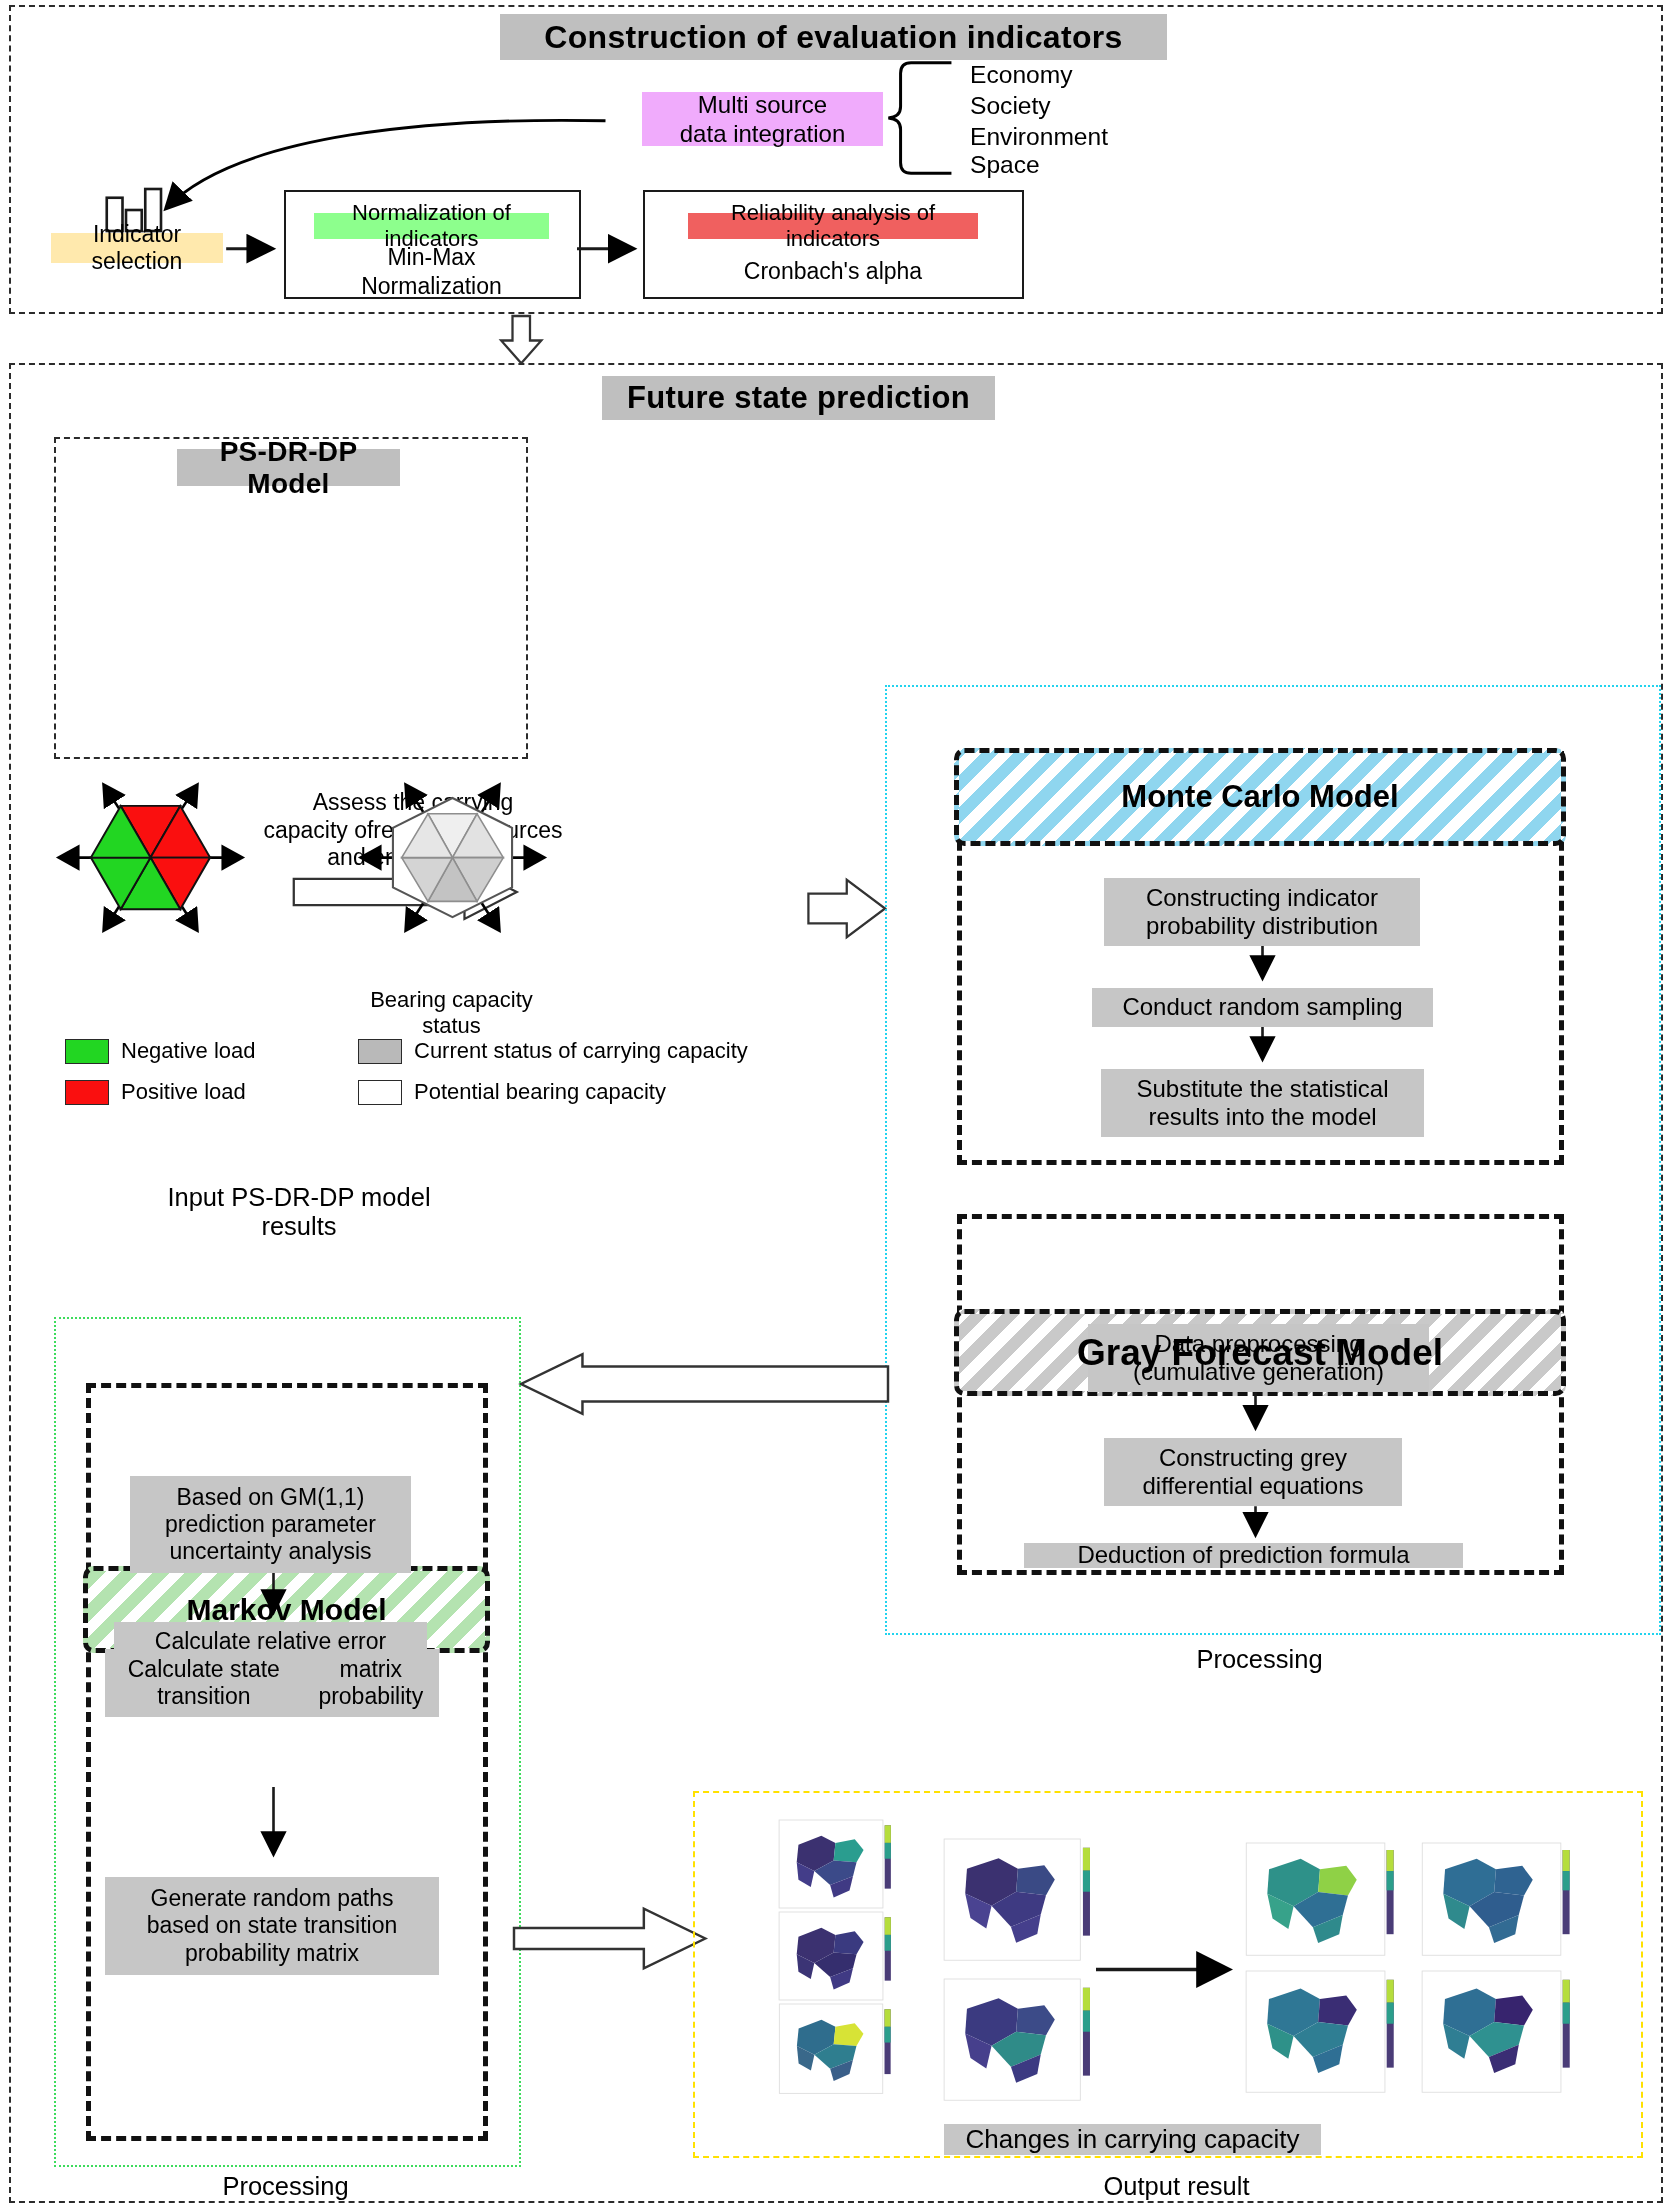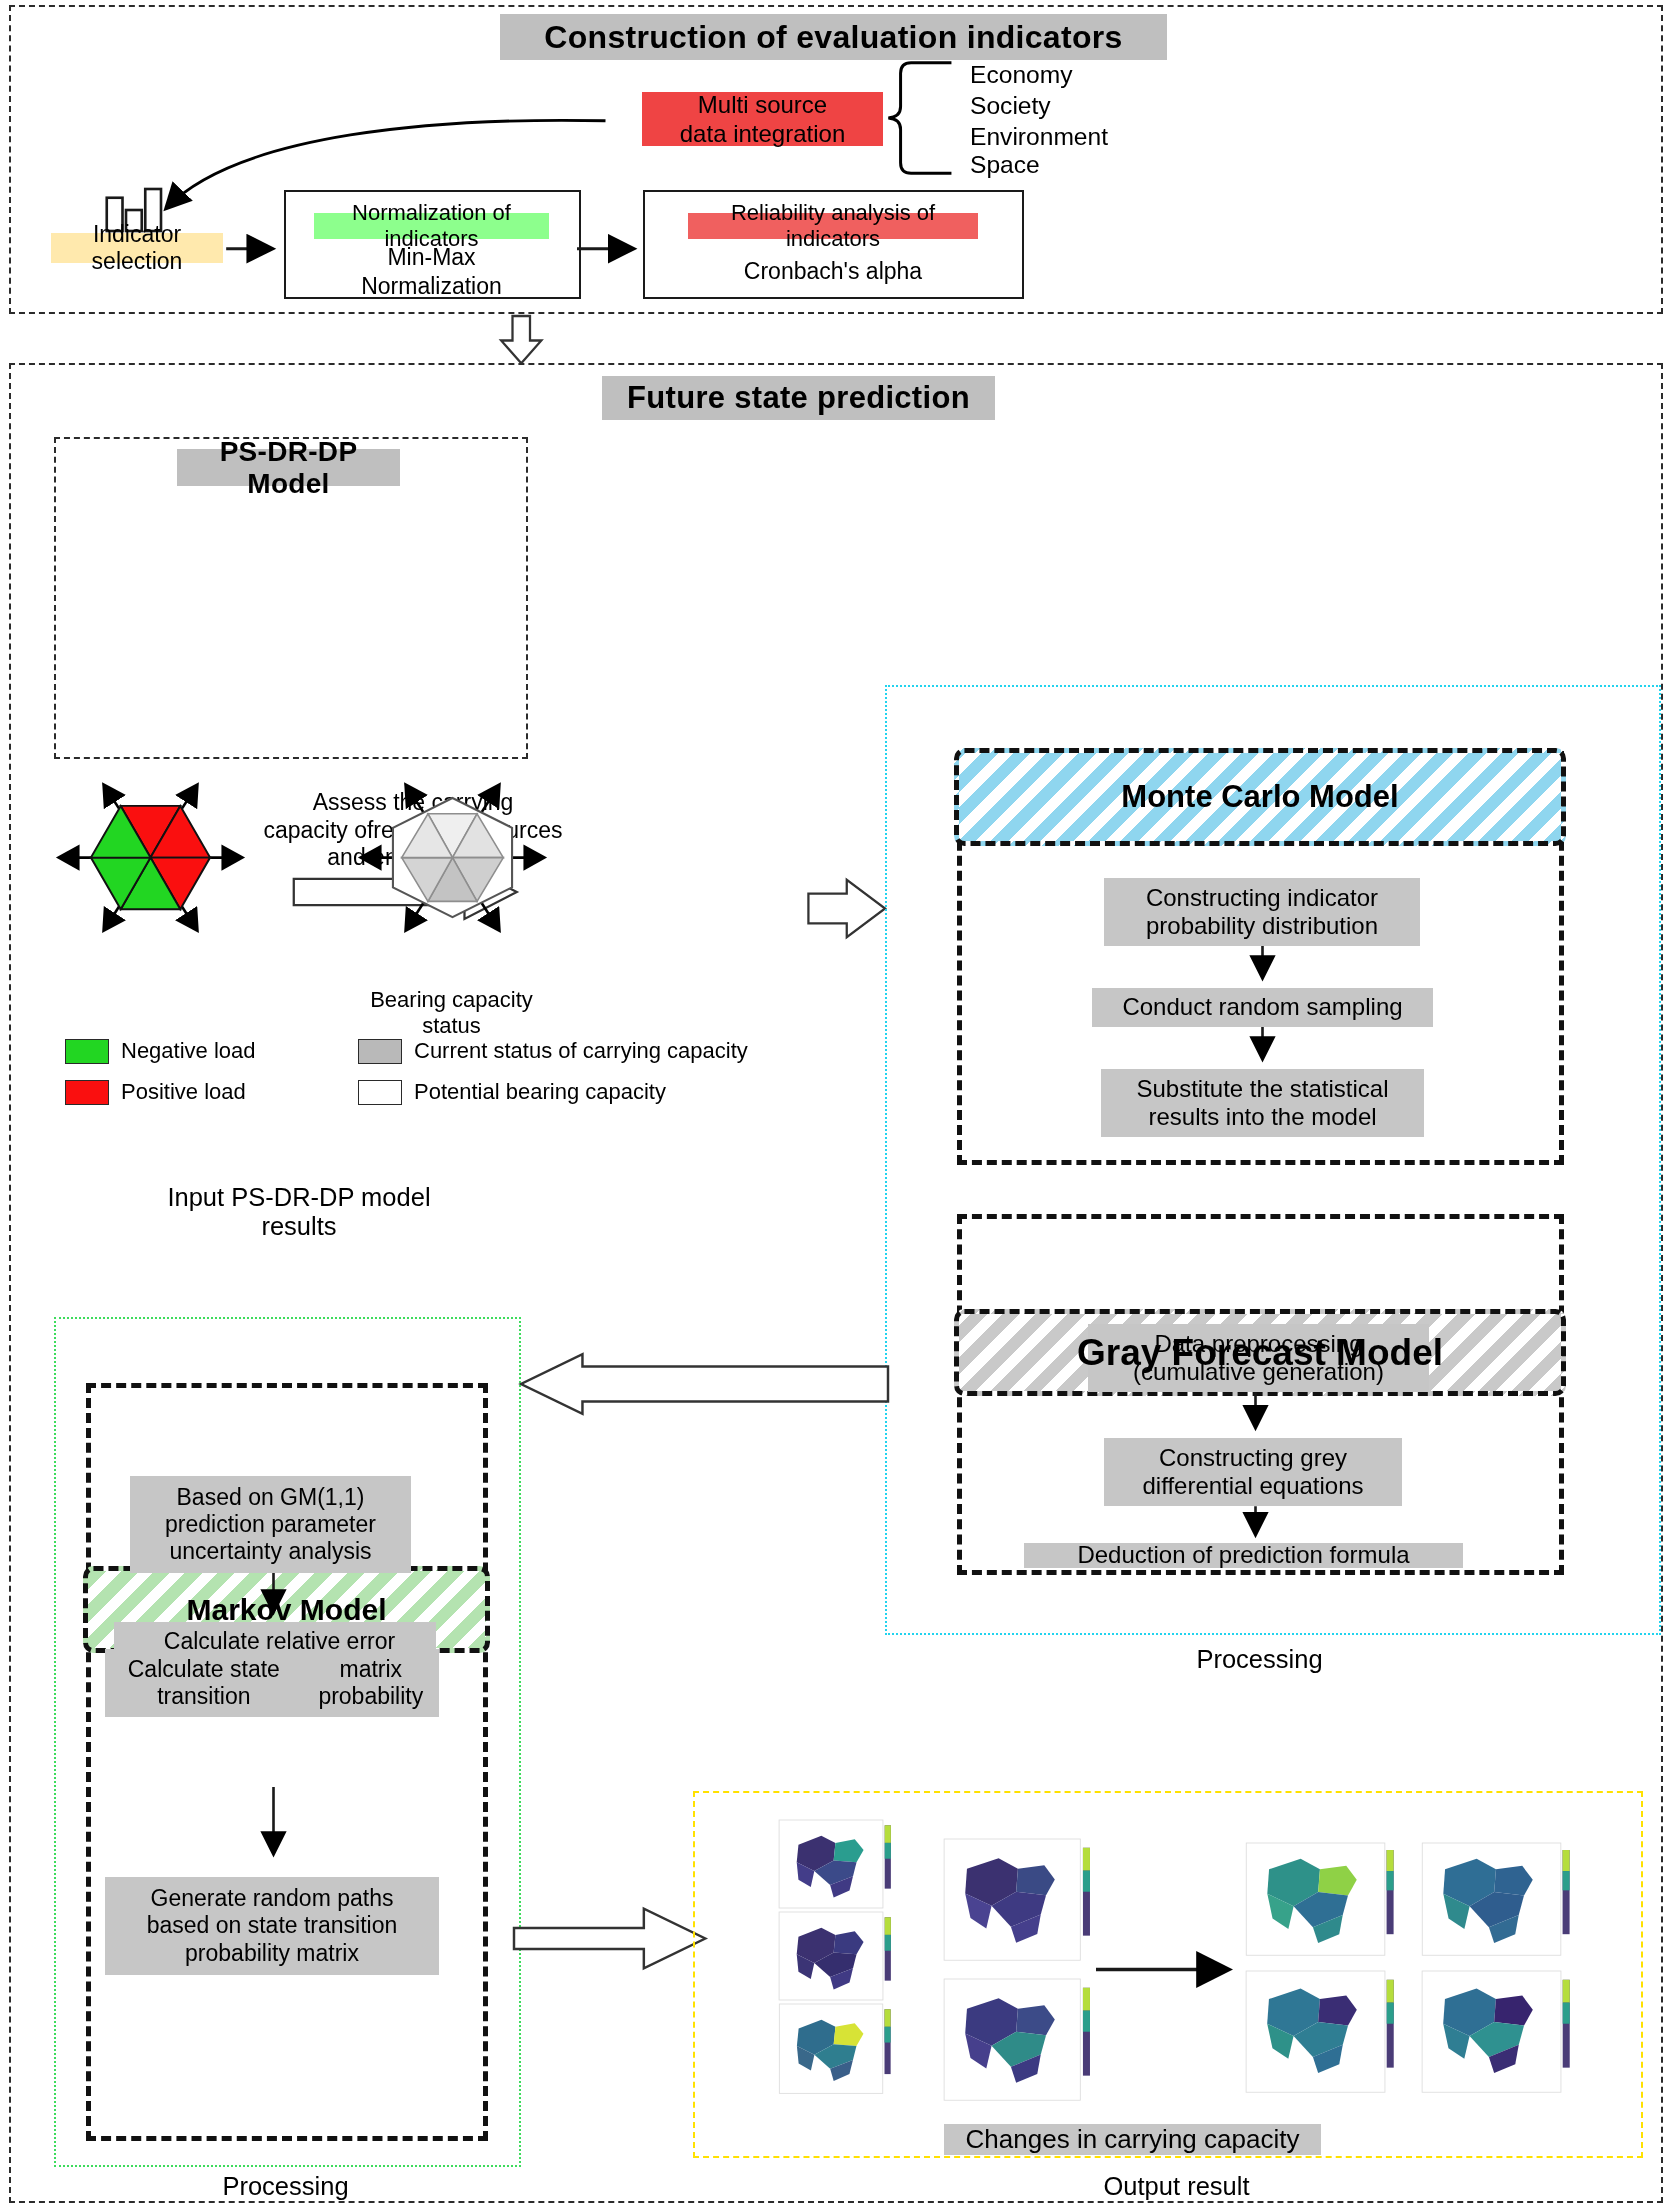--- a/index.html
+++ b/index.html
@@ -12,21 +12,21 @@
   .section-frame{border:2.6px dashed #2b2b2b;}
   .sub-frame{border:2.6px dashed #2b2b2b;}
   .cyan-frame{border:2.6px dotted #22d3ee;}
   .green-frame{border:2.6px dotted #3ddc5c;}
   .yellow-frame{border:2.6px dashed #ffe100;}
   .solid-box{border:2.6px solid #1a1a1a;background:#fff;}
   .heavy-dash{border:5.3px dashed #111;}
 
   
   .banner-title{background:#bfbfbf;font-weight:bold;letter-spacing:0.3px;}
-  .hl-blue{background:#ef4444;color:#000;}
+  .hl-blue{background:#f0abfc;color:#000;}
   .hl-yellow{background:#ffe9ad;}
   .hl-green{background:#8dff8d;}
   .hl-red{background:#f0605f;}
   .hl-gray{background:#c6c6c6;}
 
   .step{background:#c6c6c6;display:flex;align-items:center;justify-content:center;text-align:center;line-height:1.18;}
 
   
   .hatch-blue{
     background-color:#ffffff;
@@ -266,21 +266,21 @@
 
   <div class="abs step" style="left:130px;top:1476px;width:281px;height:97px;flex-direction:column;font-size:23px;">
     <span>Based on GM(1,1)</span>
     <span>prediction parameter</span>
     <span>uncertainty analysis</span>
   </div>
   <svg class="abs" style="left:263px;top:1573px;width:21px;height:49px;" viewBox="0 0 24 56" width="21" height="49">
     <line x1="12" y1="0" x2="12" y2="44" stroke="#1a1a1a" stroke-width="3" marker-end="url(#ah-black)"></line>
   </svg>
 
-  <div class="abs step" style="left:114px;top:1622px;width:313px;height:39px;font-size:23px;padding-left:9px;">
+  <div class="abs step" style="left:114px;top:1622px;width:313px;height:39px;font-size:23px;">
     <span>Calculate relative error</span>
   </div>
   <svg class="abs" style="left:263px;top:1661px;width:21px;height:58px;" viewBox="0 0 24 66" width="21" height="58">
     <line x1="12" y1="0" x2="12" y2="54" stroke="#1a1a1a" stroke-width="3" marker-end="url(#ah-black)"></line>
   </svg>
 
   <div class="abs step" style="left:105px;top:1649px;width:334px;height:68px;font-size:23px;">
     <span>Calculate state transition</span>
     <span>matrix probability</span>
   </div>

